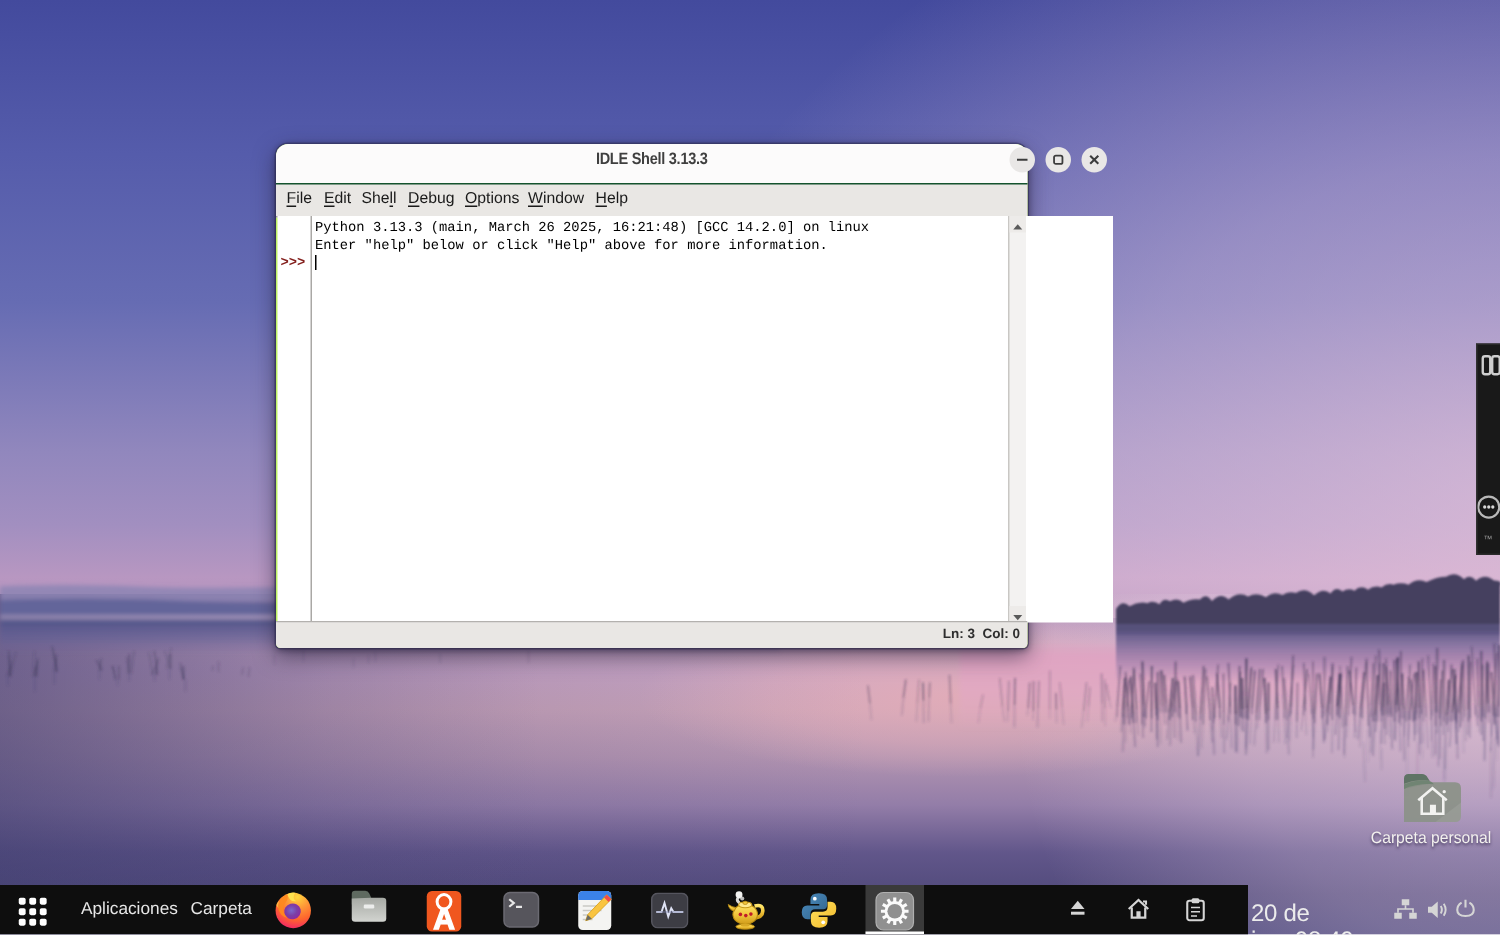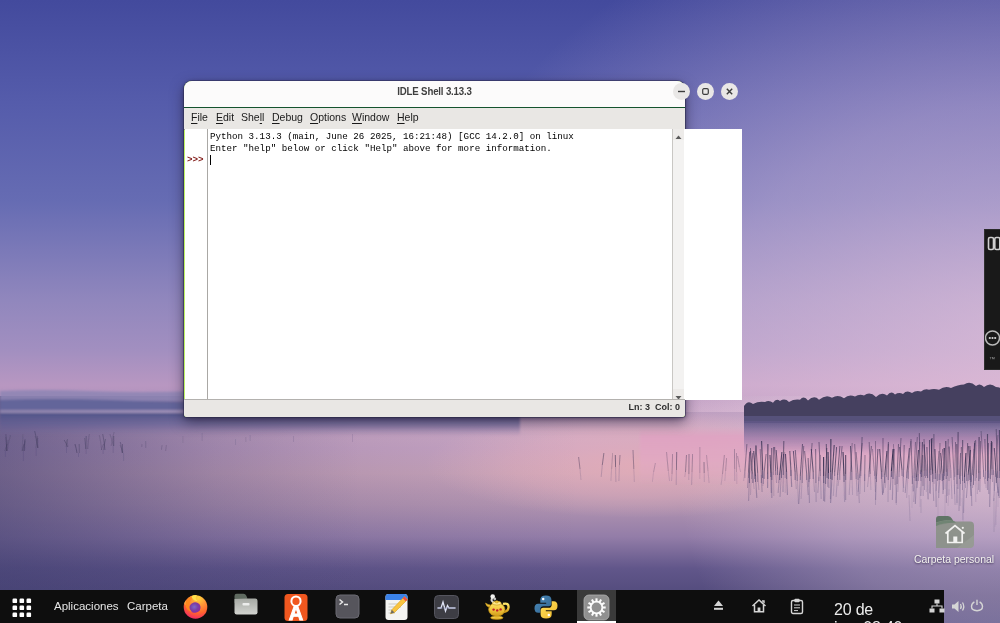--- a/index.html
+++ b/index.html
@@ -1,18 +1,18 @@
 <!DOCTYPE html>
 <html><head><meta charset="utf-8">
 <style>
   html,body { margin:0; padding:0; }
   body { width:1000px; height:623px; overflow:hidden; position:relative;
          font-family:"Liberation Sans", sans-serif; }
   #bg { position:absolute; left:0; top:0; }
-  #win { position:absolute; left:184px; top:81px; width:501px; height:336px;
+  #win { position:absolute; left:184px; top:96px; width:501px; height:336px;
           border-radius:8px 8px 3px 3px;
           box-shadow:0 5px 14px rgba(35,28,55,0.6), 0 1px 4px rgba(35,28,55,0.5), 0 0 0 1px rgba(52,55,95,0.55);
           background:#bef264; }
   #titlebar { position:absolute; left:0; top:0; right:0; height:26px; background:#fcfbfb;
                border-radius:8px 8px 0 0; }
   #title { position:absolute; left:0; right:0; top:4px; text-align:center;
             font-size:11px; font-weight:bold; color:#3f3f3f; letter-spacing:-0.2px;
             transform:scaleX(0.88); transform-origin:50% 50%; }
   .wbtn { position:absolute; width:17px; height:17px; border-radius:50%; background:#e9e7e6; }
   .wbtn svg { position:absolute; left:0; top:0; }
@@ -27,21 +27,21 @@
                 font-size:9.2px; line-height:11.6px; color:#000; white-space:pre; }
   #prompt { position:absolute; left:3px; top:73.2px; font-family:"Liberation Mono", monospace;
              font-size:9.2px; font-weight:bold; color:#84201d; }
   #cursor { position:absolute; left:25.5px; top:73.5px; width:1.5px; height:10px; background:#000; }
   #scrollbar { position:absolute; right:1px; top:48px; width:11px; height:271px;
                 background:#f3f2f1; border-left:1px solid #c9c7c4; }
   .sarrow { position:absolute; left:0; width:11px; height:11px; background:#edebe9; }
   #statusbar { position:absolute; left:0; bottom:0; right:0; height:17px; background:#e9e7e4;
                 border-top:1px solid #b3b1ae; border-radius:0 0 3px 3px;
                 font-size:9px; font-weight:bold; color:#2e2e2e; letter-spacing:0px;padding-left:42px; }
-  #taskbar { position:absolute; left:0; top:590px; width:944px; height:33px; background:#0e0e0e; }
+  #taskbar { position:absolute; left:0; top:590px; width:832px; height:33px; background:#0e0e0e; }
   #taskbar .menu { position:absolute; top:10px; color:#e6e6e6; font-size:11.5px; }
   .ticon { position:absolute; top:4px; }
   #datetext { position:absolute; top:10.5px; left:834px; color:#ececec; font-size:16px; letter-spacing:-0.2px; }
   #homeicon { position:absolute; left:935px; top:512px; width:40px; height:37px; }
   #homelabel { position:absolute; left:904px; top:553px; width:100px; text-align:center;
                 color:#f4f2ef; font-size:11px; text-shadow:0 1px 2px rgba(50,40,75,0.85);
                 transform:scaleX(0.95); transform-origin:50% 50%; }
   #dockstrip { position:absolute; left:984px; top:229px; width:16px; height:139px;
                 background:#191919; border-left:1px solid #303030; border-top:1px solid #2a2a2a;
                 border-bottom:1px solid #2a2a2a; }
@@ -680,21 +680,21 @@
       <span style="left:7px"><u>F</u>ile</span>
       <span style="left:32px"><u>E</u>dit</span>
       <span style="left:57px">She<u>l</u>l</span>
       <span style="left:88px"><u>D</u>ebug</span>
       <span style="left:126px"><u>O</u>ptions</span>
       <span style="left:168px"><u>W</u>indow</span>
       <span style="left:213px"><u>H</u>elp</span>
     </div>
   <div id="textarea"></div>
   <div id="sidebar-sep"></div>
-  <div id="shelltext">Python 3.13.3 (main, June 26 2025, 16:21:48) [GCC 14.2.0] on linux
+  <div id="shelltext">Python 3.13.3 (main, March 26 2025, 16:21:48) [GCC 14.2.0] on linux
 Enter "help" below or click "Help" above for more information.</div>
   <div id="prompt">&gt;&gt;&gt;</div>
   <div id="cursor"></div>
   <div id="scrollbar">
     <div class="sarrow" style="top:0"><svg width="11" height="11">
           <path d="M5.5 3.5 L8.5 7 L2.5 7 Z" fill="#5a5a5a"></path>
         </svg></div>
     <div class="sarrow" style="bottom:0"><svg width="11" height="11">
           <path d="M5.5 7.5 L8.5 4 L2.5 4 Z" fill="#5a5a5a"></path>
         </svg></div>

